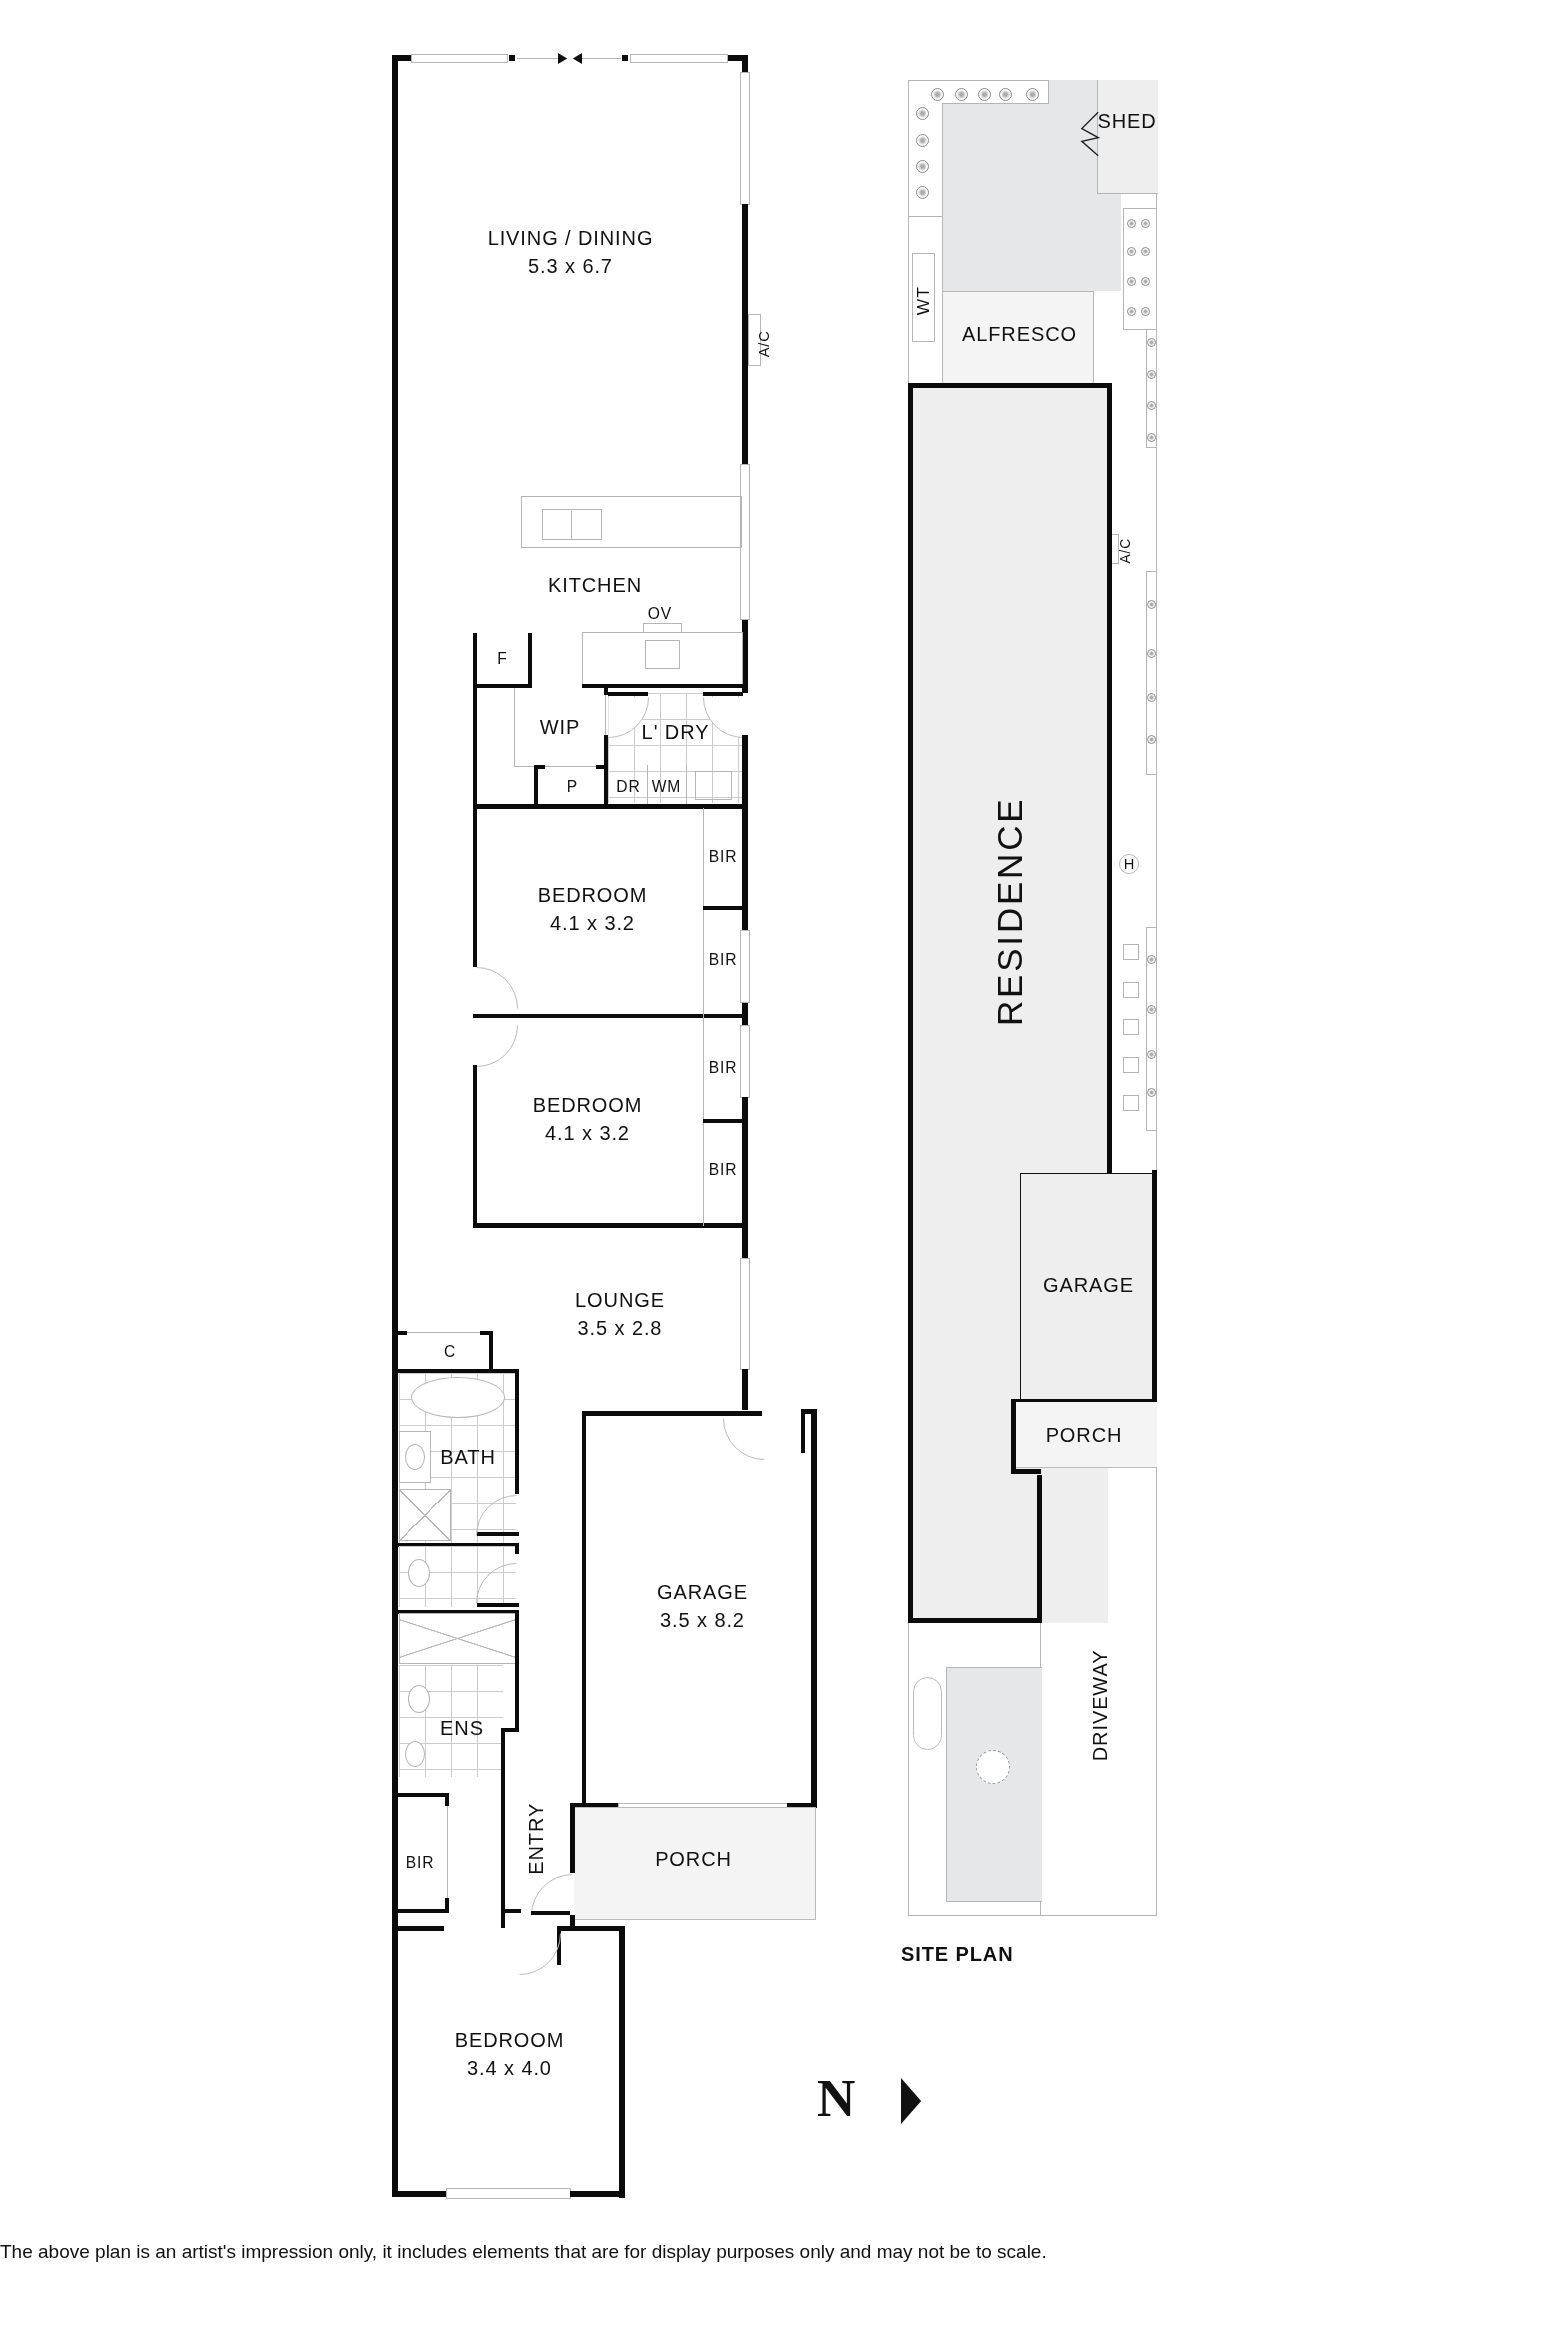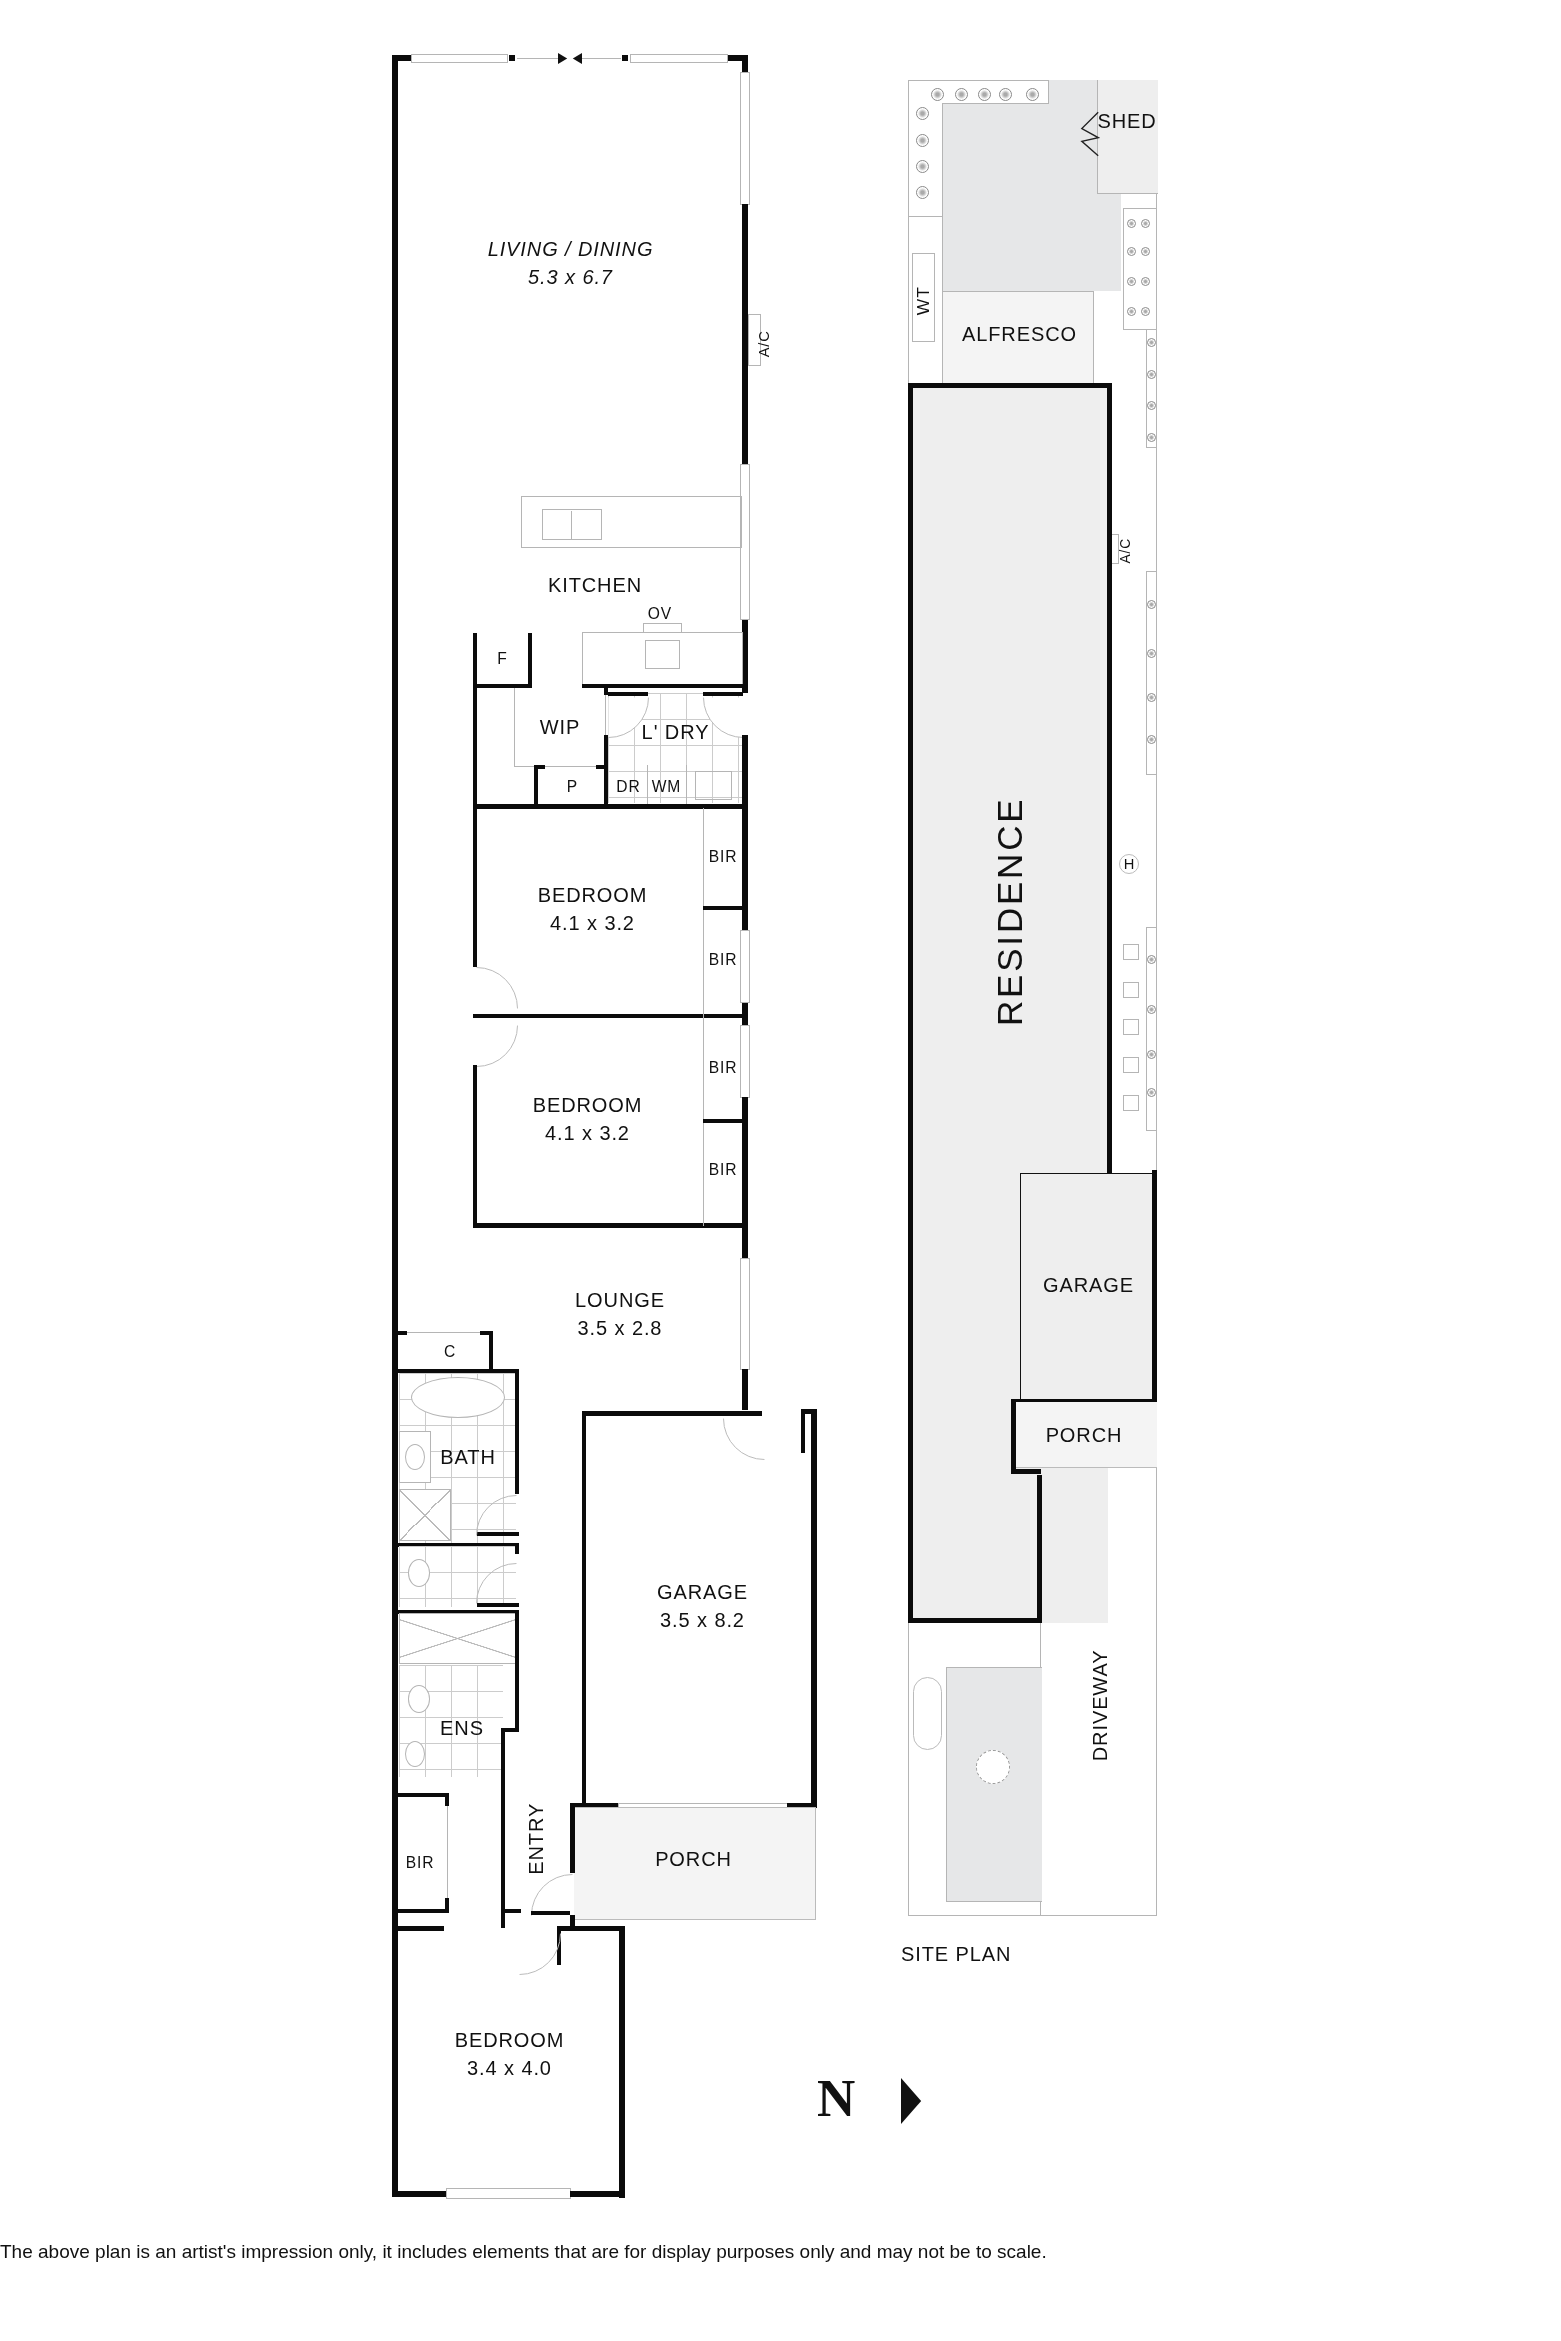--- a/index.html
+++ b/index.html
@@ -45,21 +45,21 @@
   <div class="wall" style="left:728px;top:55px;width:20px;height:6.4px;"></div>
 
   <div class="wall" style="left:742px;top:55px;width:6.4px;height:16.5px;"></div>
   <div class="win" style="left:740px;top:72px;width:10px;height:133px;"></div>
   <div class="wall" style="left:742px;top:204px;width:6.4px;height:266px;"></div>
   <div class="outline" style="left:748px;top:314px;width:13px;height:52px;"></div>
   <div class="lbl small vert" style="left:751px;top:330px;width:27.5px;font-size:14.7px;">A/C</div>
   <div class="win" style="left:740px;top:464px;width:10px;height:156px;"></div>
   <div class="wall" style="left:742px;top:620px;width:6.4px;height:73px;"></div>
 
-  <div class="lbl" style="left:433px;top:236px;width:275px;font-style:italic;">
+  <div class="lbl" style="left:433px;top:225px;width:275px;">
     <span>LIVING / DINING</span>
     <span class="dim">5.3 x 6.7</span>
   </div>
 
   <div class="outline" style="left:521px;top:496px;width:221px;height:52px;"></div>
   <div class="outline" style="left:542px;top:509px;width:60px;height:31px;"></div>
   <div class="thin" style="left:571px;top:511px;width:1.4px;height:27.5px;"></div>
 
   <div class="lbl" style="left:503px;top:572px;width:184px;">KITCHEN</div>
 
@@ -315,19 +315,19 @@
   <div class="wall" style="left:1011px;top:1469px;width:30px;height:4.6px;"></div>
   <div class="lbl" style="left:1029px;top:1422px;width:110px;">PORCH</div>
 
   <div class="thin" style="left:1040px;top:1623px;width:1.4px;height:292px;"></div>
   <div class="lbl vert" style="left:1050px;top:1697px;width:101px;">DRIVEWAY</div>
 
   <div class="fill-grass" style="left:946px;top:1667px;width:96px;height:235px;border:1.4px solid #b5b5b5;border-right:none;box-sizing:border-box;"></div>
   <div class="abs" style="left:976px;top:1750px;width:34px;height:34px;border-radius:50%;border:1.4px dashed #999;background:#fff;box-sizing:border-box;"></div>
   <div class="abs" style="left:913px;top:1677px;width:28.5px;height:73px;border:1.4px solid #bbb;border-radius:14.7px;box-sizing:border-box;"></div>
 
-  <div class="lbl" style="left:901px;top:1941px;width:110px;text-align:left;">SITE PLAN</div>
+  <div class="lbl" style="left:901px;top:1941px;width:110px;text-align:left;font-weight:bold;">SITE PLAN</div>
 </div>
 
 <div class="footer" style="top:2239px;">
   <div>The above plan is an artist's impression only, it includes elements that are for display purposes only and may not be to scale.</div>
 </div>
 
 
 </body></html>

